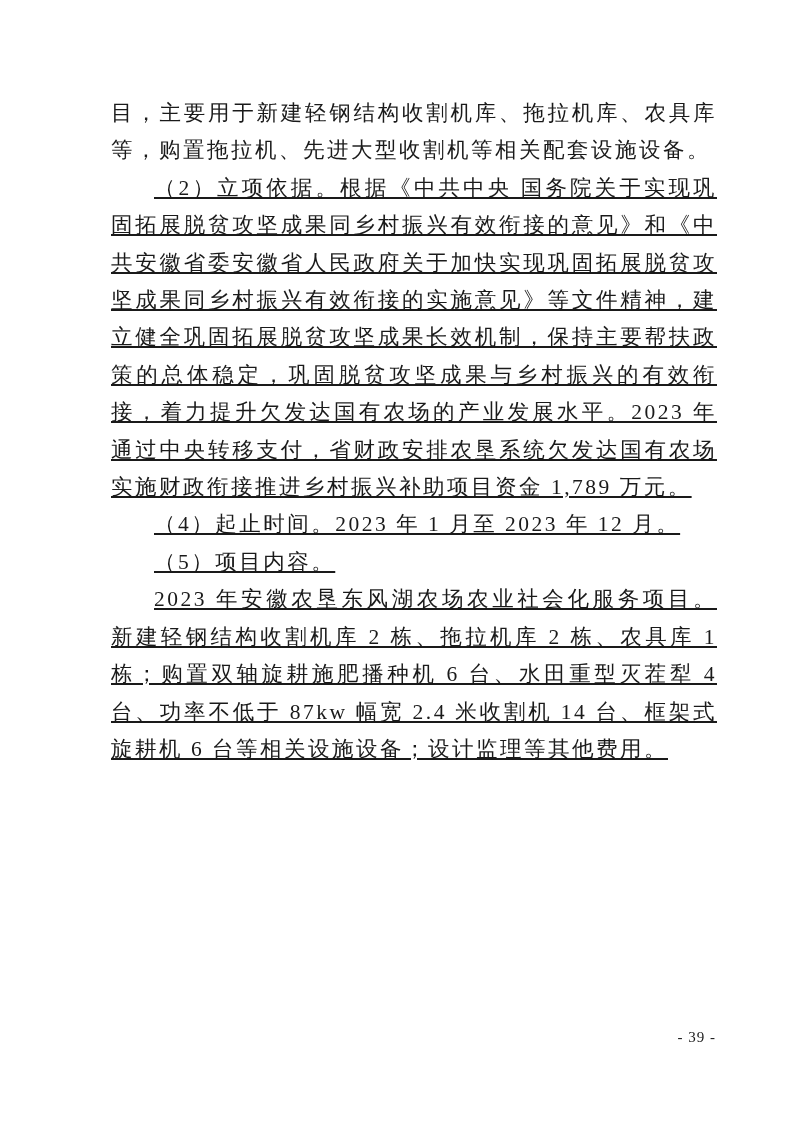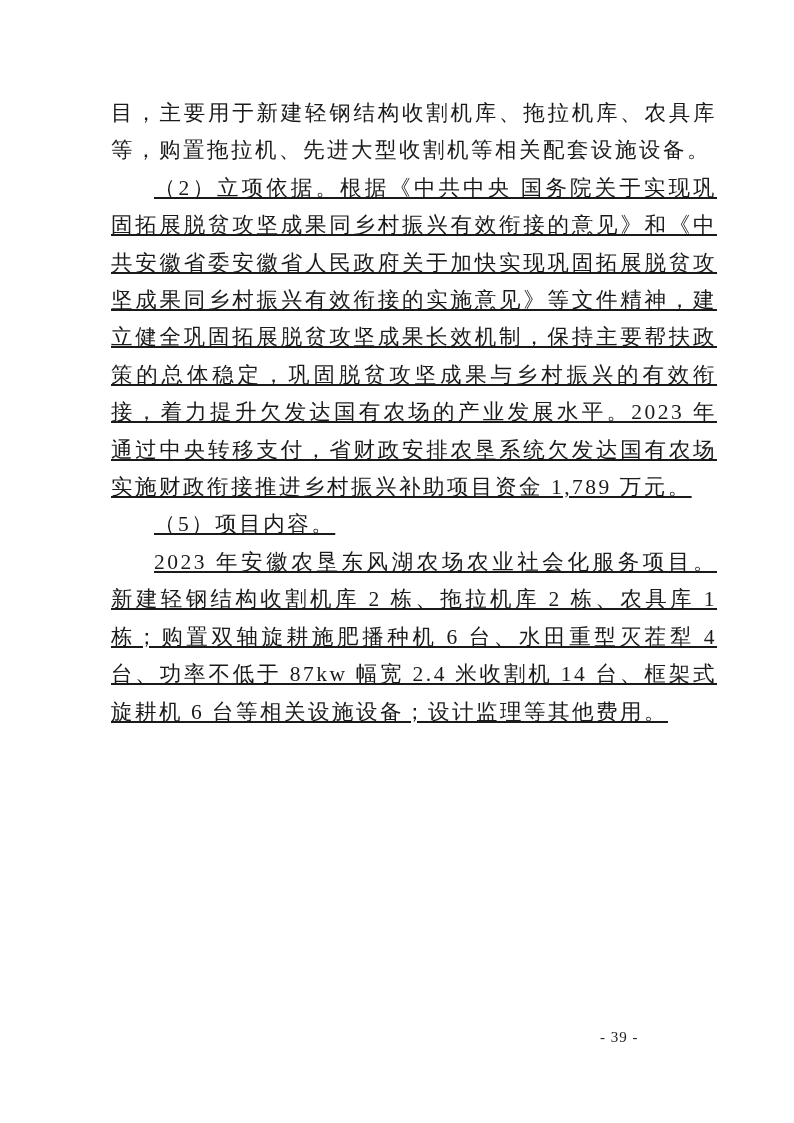--- a/index.html
+++ b/index.html
@@ -39,30 +39,31 @@
   }
   .para.indented {
     text-indent: 2em;
     text-decoration: underline;
   }
   .footer {
     position: absolute;
     top: 1029px;
     left: 600px;
     width: 116px;
-    text-align: left;
+    text-align: right;
     font-size: 15px;
     letter-spacing: 1px;
     color: #1a1a1a;
   }
 </style>
 </head>
 <body>
 
 <div class="page">
   <div class="content">
     <p class="para">目，主要用于新建轻钢结构收割机库、拖拉机库、农具库等，购置拖拉机、先进大型收割机等相关配套设施设备。</p>
     <p class="para indented">（2）立项依据。根据《中共中央 国务院关于实现巩固拓展脱贫攻坚成果同乡村振兴有效衔接的意见》和《中共安徽省委安徽省人民政府关于加快实现巩固拓展脱贫攻坚成果同乡村振兴有效衔接的实施意见》等文件精神，建立健全巩固拓展脱贫攻坚成果长效机制，保持主要帮扶政策的总体稳定，巩固脱贫攻坚成果与乡村振兴的有效衔接，着力提升欠发达国有农场的产业发展水平。2023 年通过中央转移支付，省财政安排农垦系统欠发达国有农场实施财政衔接推进乡村振兴补助项目资金 1,789 万元。</p>
+    <p class="para indented">（4）起止时间。2023 年 1 月至 2023 年 12 月。</p>
     <p class="para indented">（5）项目内容。</p>
     <p class="para indented">2023 年安徽农垦东风湖农场农业社会化服务项目。新建轻钢结构收割机库 2 栋、拖拉机库 2 栋、农具库 1 栋；购置双轴旋耕施肥播种机 6 台、水田重型灭茬犁 4 台、功率不低于 87kw 幅宽 2.4 米收割机 14 台、框架式旋耕机 6 台等相关设施设备；设计监理等其他费用。</p>
   </div>
   <div class="footer">- 39 -</div>
 </div>
 
 </body></html>

